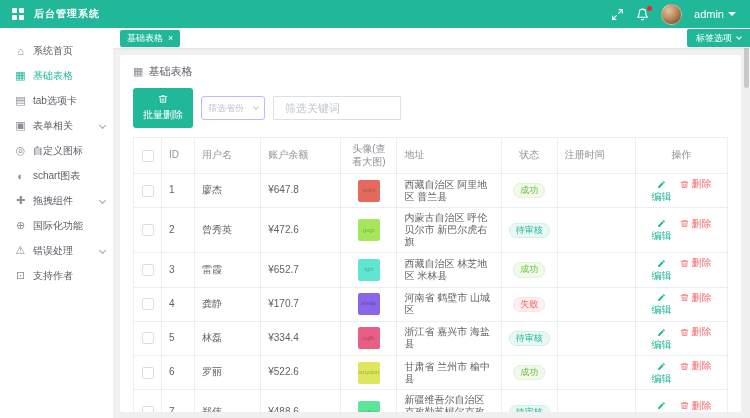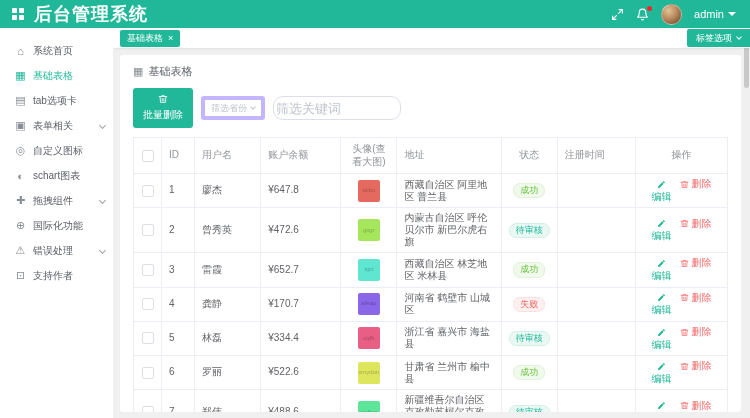--- a/index.html
+++ b/index.html
@@ -3,21 +3,21 @@
 <meta charset="utf-8">
 <style>
   html,body{margin:0;padding:0;width:750px;height:418px;overflow:hidden;
     font-family:"Liberation Sans","DejaVu Sans",sans-serif;background:#f0f0f0;}
   *{box-sizing:border-box;}
 
   
   .header{height:28px;background:#21b89a;display:flex;align-items:center;color:#fff;}
   .menu-grid{display:grid;grid-template-columns:5px 5px;grid-template-rows:5px 5px;gap:2px;margin:0 10px 0 12px;cursor:pointer;}
   .menu-grid span{background:#fff;border-radius:1px;}
-  .app-title{font-size:18px;font-weight:bold;letter-spacing:1px;}
+  .app-title{font-size:10px;font-weight:bold;letter-spacing:1px;}
   .header-right{margin-left:auto;display:flex;align-items:center;gap:12px;padding-right:14px;}
   .h-icon{position:relative;display:flex;align-items:center;cursor:pointer;}
   .badge-dot{position:absolute;top:-2px;right:-3px;width:5px;height:5px;background:#f5222d;border-radius:50%;}
   .avatar{width:21px;height:21px;border-radius:50%;background:radial-gradient(circle at 35% 30%,#e0c49a 0%,#b98a5d 45%,#6e4a2d 90%);border:1px solid rgba(255,255,255,.4);}
   .user-name{font-size:11px;display:flex;align-items:center;gap:4px;cursor:pointer;}
   .caret-down{width:0;height:0;border-left:4px solid transparent;border-right:4px solid transparent;border-top:4px solid #fff;}
 
   
   .layout{display:flex;height:390px;}
   .sidebar{width:113px;background:#fff;padding-top:10px;flex-shrink:0;}
@@ -38,23 +38,23 @@
 
   
   .content{flex:1;padding:7px 9px 6px 7px;overflow:hidden;}
   .card{background:#fff;border-radius:3px;height:100%;padding:9px 13px 8px 13px;display:flex;flex-direction:column;overflow:hidden;}
   .crumb{display:flex;align-items:center;gap:5px;font-size:11px;color:#5a5e66;}
   .crumb-icon{color:#8a8e96;font-size:11px;}
 
   .toolbar{display:flex;align-items:center;gap:8px;margin-top:9px;}
   .btn{border:none;border-radius:3px;font-size:10px;display:flex;align-items:center;gap:4px;cursor:pointer;font-family:inherit;}
   .btn-primary{background:#21b89a;color:#fff;padding:6px 10px;flex-direction:column;}
-  .select-box{width:64px;height:24px;border:4px solid #c4b5fd;border-radius:3px;display:flex;align-items:center;padding:0 6px;font-size:9px;color:#bfc4cc;cursor:pointer;background:#fff;}
+  .select-box{width:64px;height:24px;border:1px solid #c4b5fd;border-radius:3px;display:flex;align-items:center;padding:0 6px;font-size:9px;color:#bfc4cc;cursor:pointer;background:#fff;}
   .select-box .sel-chev{margin-left:auto;width:4px;height:4px;border-right:1px solid #c0c4cc;border-bottom:1px solid #c0c4cc;transform:rotate(45deg);margin-top:-2px;}
-  .kw-input{width:128px;height:24px;border:1px solid #dcdfe6;border-radius:10px;font-size:13px;padding:0 2px;color:#606266;font-family:inherit;outline:none;}
+  .kw-input{width:128px;height:24px;border:1px solid #dcdfe6;border-radius:1px;font-size:11px;padding:0 11px;color:#606266;font-family:inherit;outline:none;}
   .kw-input::placeholder{color:#bfc4cc;}
 
   
   table{border-collapse:collapse;width:100%;margin-top:9px;font-size:10px;table-layout:fixed;padding-left:8px;}
   th,td{border:1px solid #ebeef5;padding:4px 7px;color:#606266;line-height:1.25;overflow:hidden;}
   th{color:#909399;font-weight:normal;text-align:left;padding-top:5px;padding-bottom:5px;}
   .c-center{text-align:center;}
   .checkbox{width:12px;height:12px;border:1px solid #dcdfe6;border-radius:2px;background:#fff;margin:0 auto;cursor:pointer;}
   .avatar-sq{width:22px;height:22px;border-radius:2px;margin:1px auto;display:flex;align-items:center;justify-content:center;font-size:6px;color:rgba(0,0,0,.28);overflow:hidden;}
   .tag{display:inline-block;font-size:9px;padding:1px 6px;border-radius:7px;border:1px solid transparent;}

